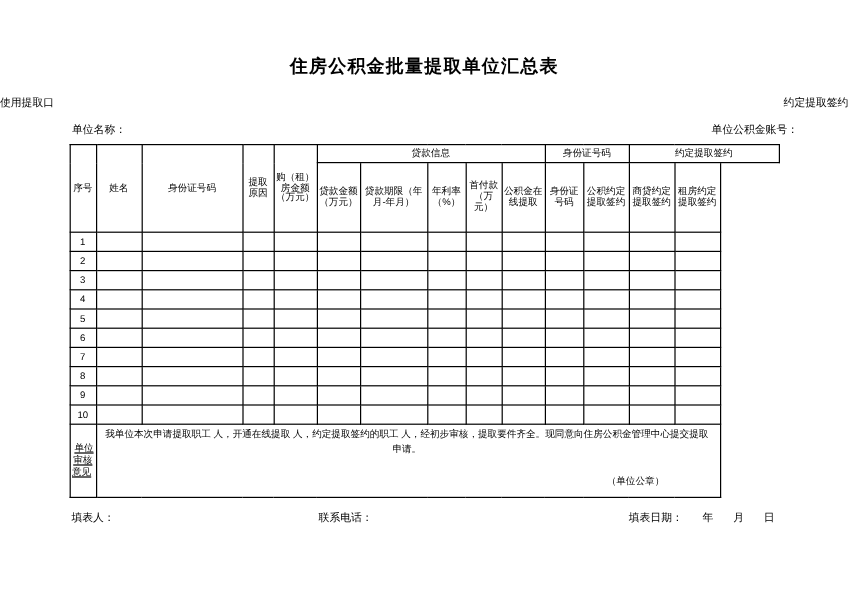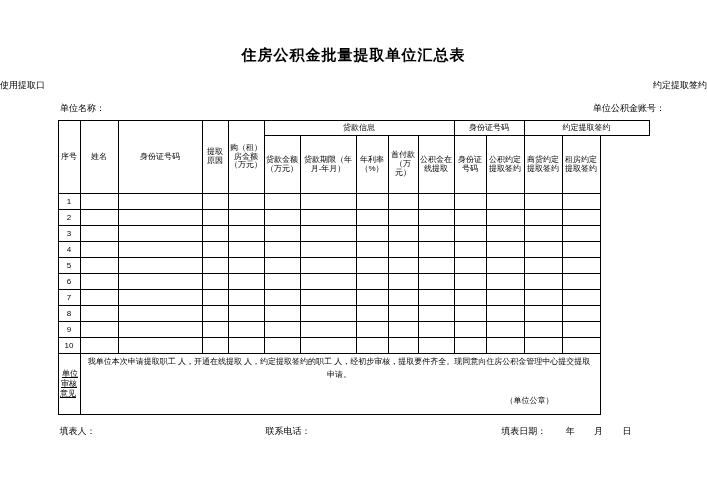--- a/index.html
+++ b/index.html
@@ -99,25 +99,24 @@
     line-height: 1.25;
     padding: 0 2px;
     text-decoration: underline;
   }
   .footer {
     position: relative;
     width: 592px;
     margin: 10px auto 2px auto;
     font-size: 9px;
     height: 14px;
-    font-family: Liberation Mono, monospace;
   }
   .footer .f1 { position: absolute; left: 2px; }
   .footer .f2 { position: absolute; left: 208px; }
-  .footer .f3 { position: absolute; right: 18px; }
+  .footer .f3 { position: absolute; right: 4px; }
   .footer .f3 span { margin-left: 14px; }
 </style>
 </head>
 <body>
 
 <div class="page">
 
   <div class="title">住房公积金批量提取单位汇总表</div>
 
   <div class="subrow">

